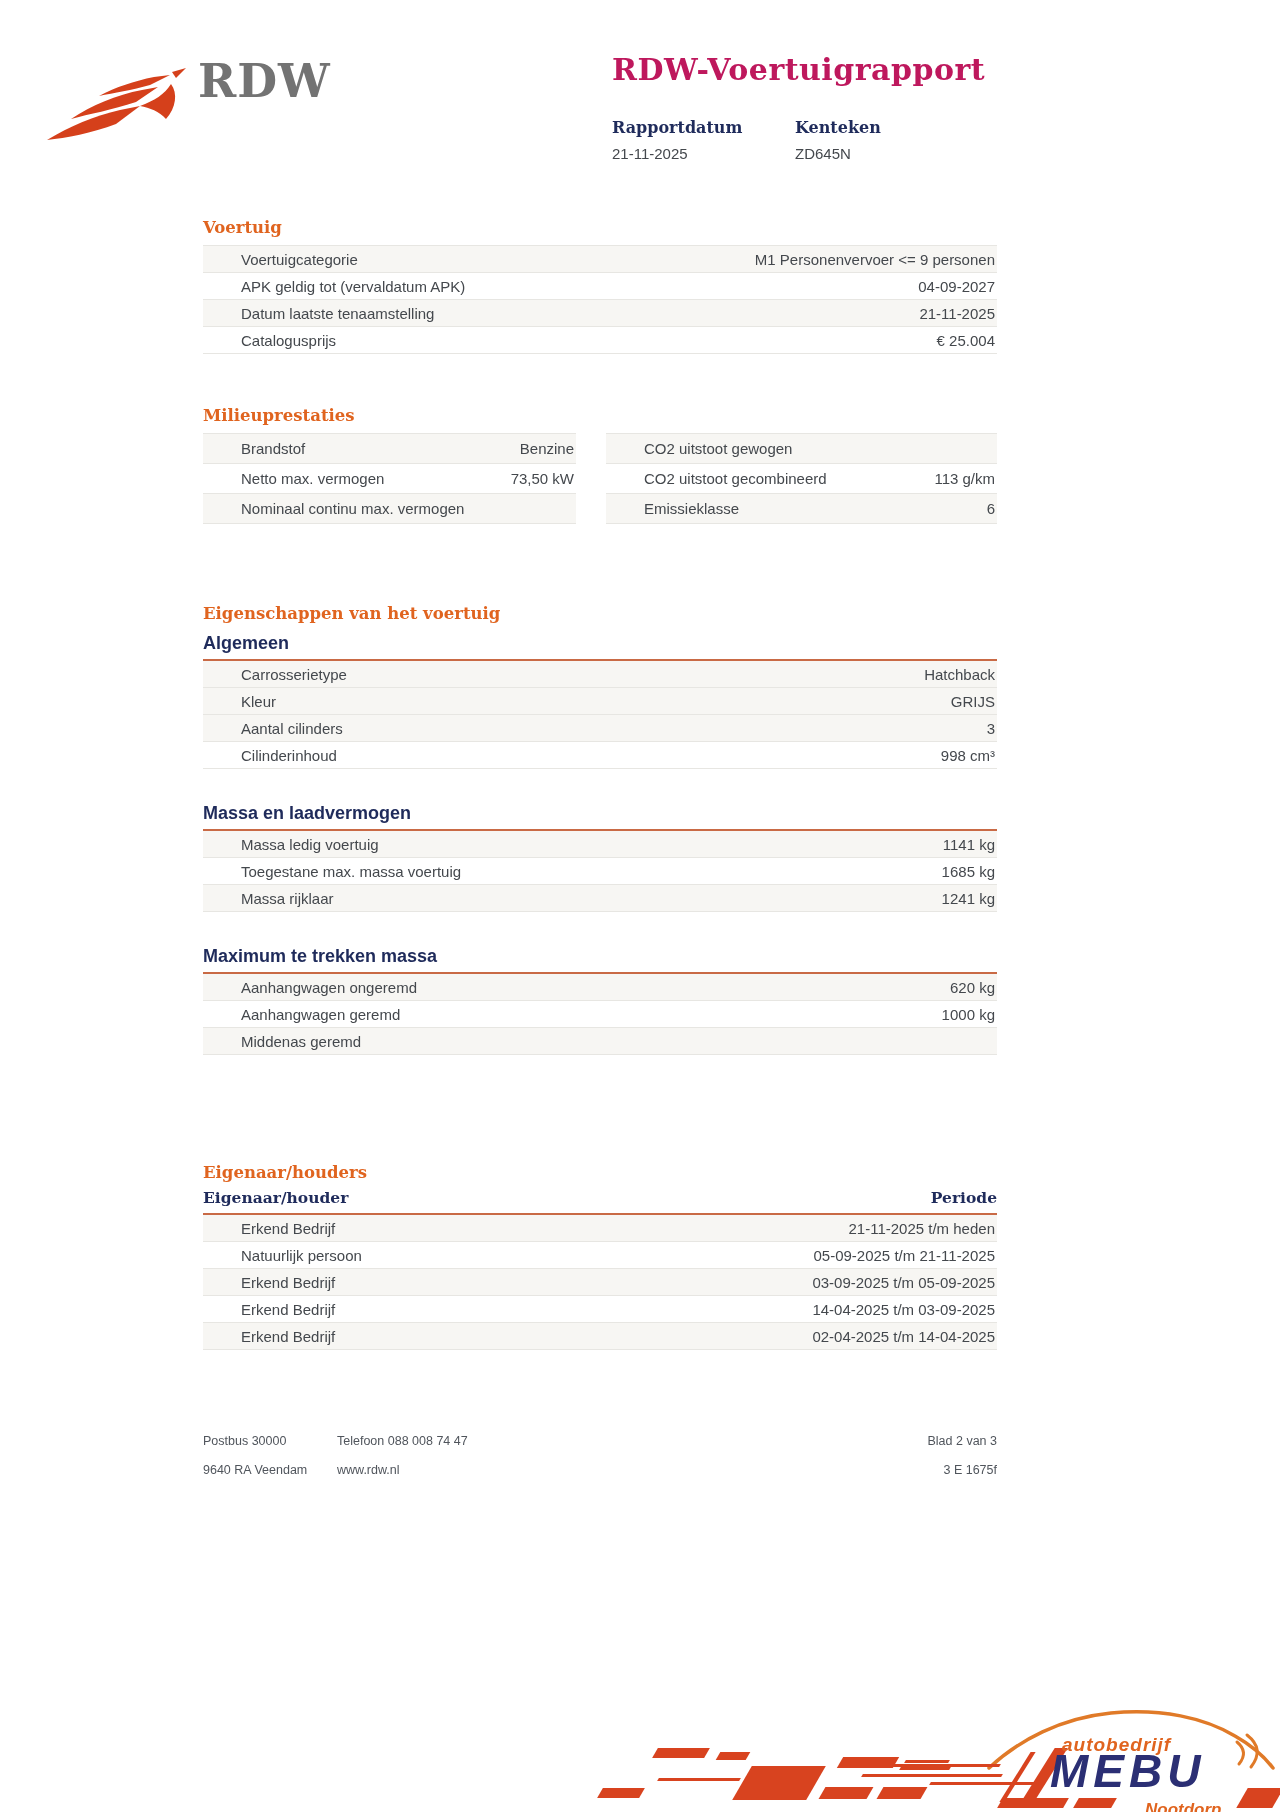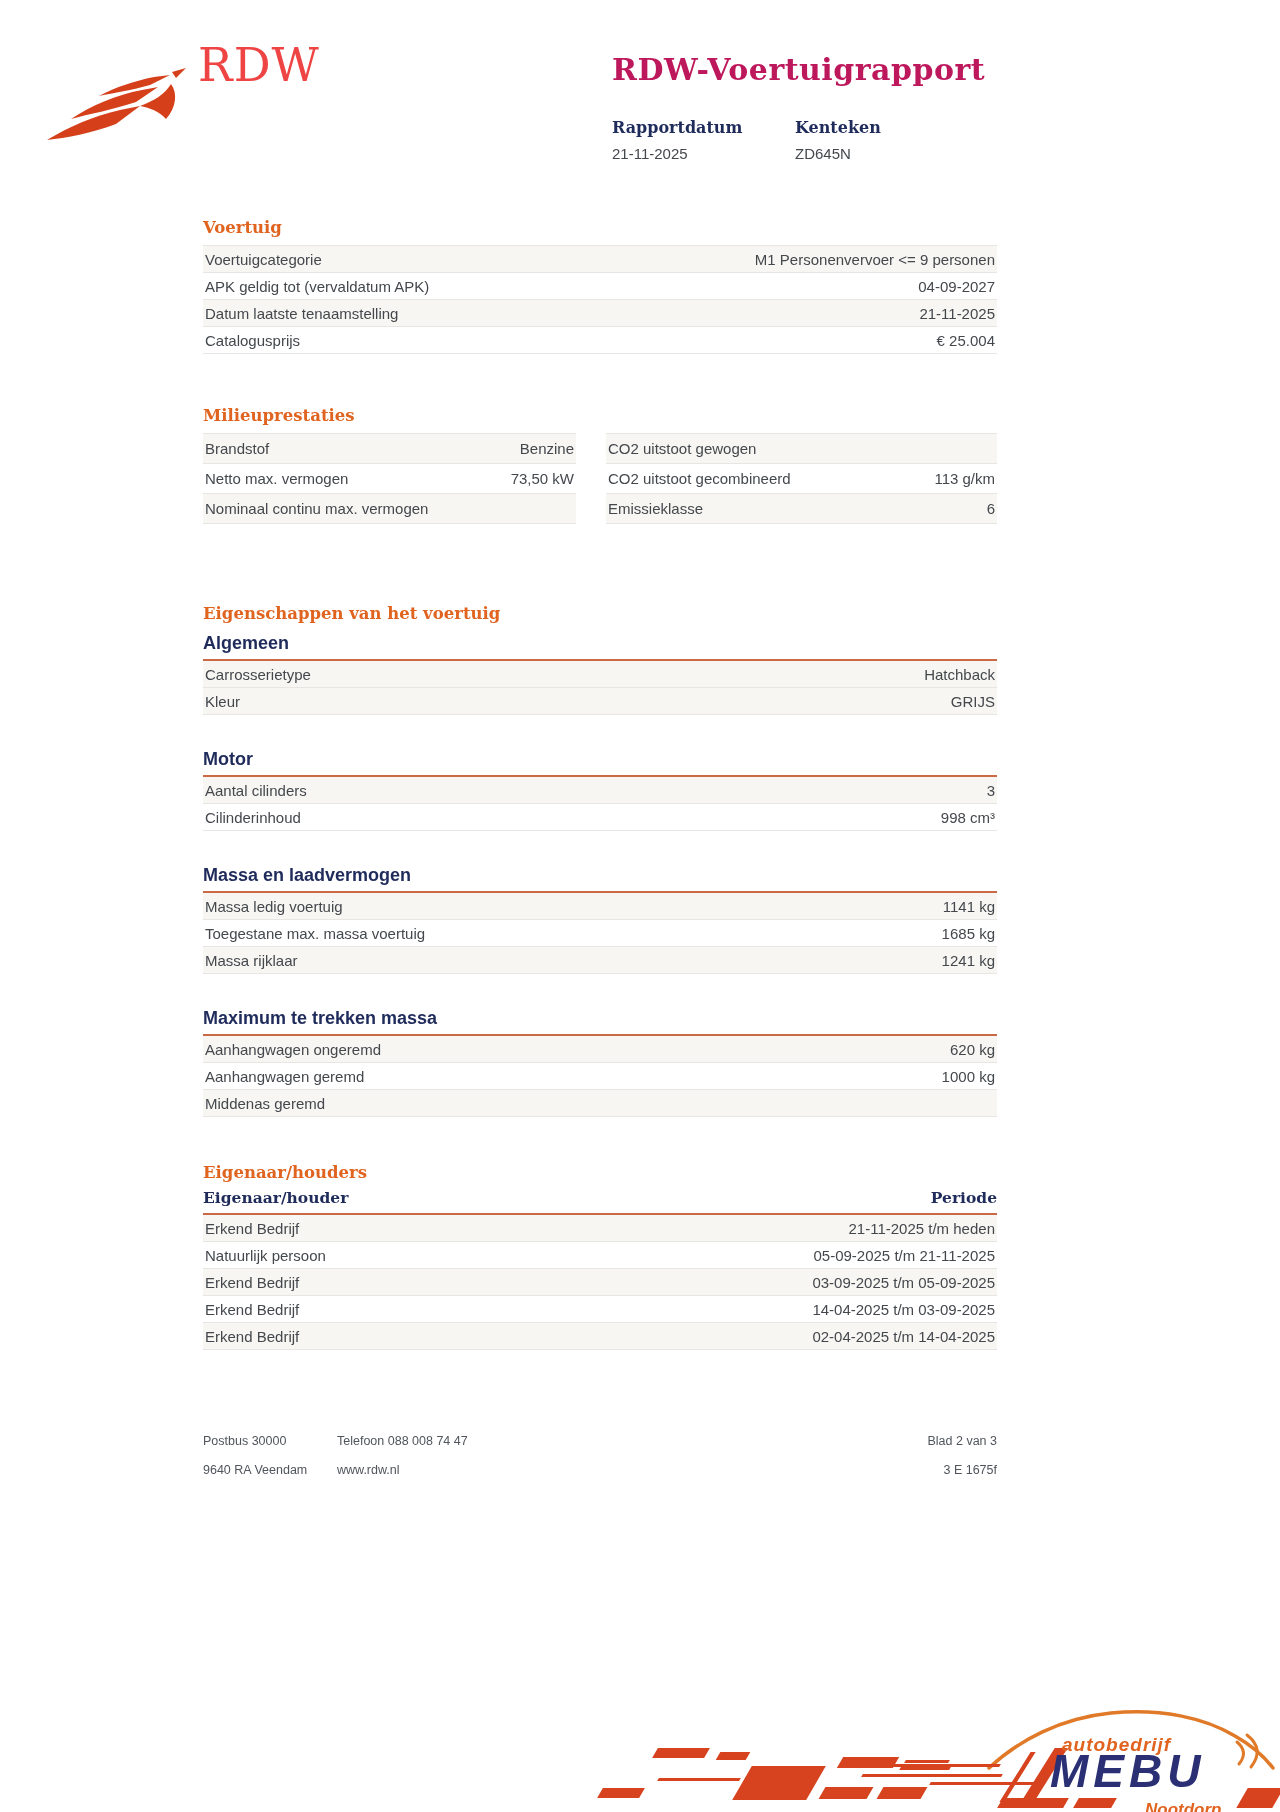--- a/index.html
+++ b/index.html
@@ -4,22 +4,22 @@
 <style>
   html,body { margin:0; padding:0; background:#ffffff; }
   .page {
     position:relative; width:1280px; height:1812px; background:#ffffff;
     overflow:hidden; font-family:"Liberation Sans", sans-serif; color:#44484d;
   }
 
   
   .rdw-logo { position:absolute; left:44px; top:64px; width:148px; height:80px; }
   .rdw-wordmark {
-    position:absolute; left:198px; top:38px; font-family:"DejaVu Serif", serif;
-    font-weight:normal; font-size:46px; color:#ef4444; letter-spacing:1px;
+    position:absolute; left:198px; top:54px; font-family:"DejaVu Serif", serif;
+    font-weight:bold; font-size:46px; color:#737373; letter-spacing:1px;
   }
   .doc-title {
     position:absolute; left:612px; top:52px; font-family:"DejaVu Serif", serif;
     font-weight:bold; font-size:30px; color:#be185d; margin:0; letter-spacing:0.5px;
   }
   .meta { position:absolute; left:612px; top:118px; display:flex;gap:12px; }
   .meta-col { width:171px; }
   .meta-col:last-child { width:auto; }
   .meta-label { font-family:"DejaVu Serif", serif; font-weight:bold; font-size:16px; color:#1f2b5b; }
   .meta-value { margin-top:8px; font-size:15px; color:#44484d; }
@@ -31,21 +31,21 @@
     color:#e0641f; margin:0 0 8px 0;
   }
   .tbl { border-top:1px solid #e7e6e2; }
   .tbl.no-top { border-top:none; }
   .trow {
     display:flex; justify-content:space-between; align-items:center;
     min-height:26px; padding:0 2px; border-bottom:1px solid #e7e6e2;
     font-size:15px; color:#44484d;
   }
   .trow.alt { background:#f7f6f3; }
-  .tlabel { white-space:nowrap; }
+  .tlabel { white-space:nowrap;margin-left:36px; }
   .tvalue { white-space:nowrap; text-align:right; }
 
   .sub-title {
     font-size:18px; font-weight:bold; color:#1f2b5b; margin:0;
     padding-bottom:5px; border-bottom:2px solid #c96a45;
   }
   .sub-gap { margin-top:34px; }
 
   
   .milieu-cols { display:flex; }
@@ -173,21 +173,20 @@
       <div class="trow alt">
         <span class="tlabel">Carrosserietype</span>
         <span class="tvalue">Hatchback</span>
       </div>
       <div class="trow alt">
         <span class="tlabel">Kleur</span>
         <span class="tvalue">GRIJS</span>
       </div>
     </div>
 
-    <h3 class="sub-title sub-gap">Motor</h3>
     <div class="tbl no-top">
       <div class="trow alt">
         <span class="tlabel">Aantal cilinders</span>
         <span class="tvalue">3</span>
       </div>
       <div class="trow">
         <span class="tlabel">Cilinderinhoud</span>
         <span class="tvalue">998 cm³</span>
       </div>
     </div>

